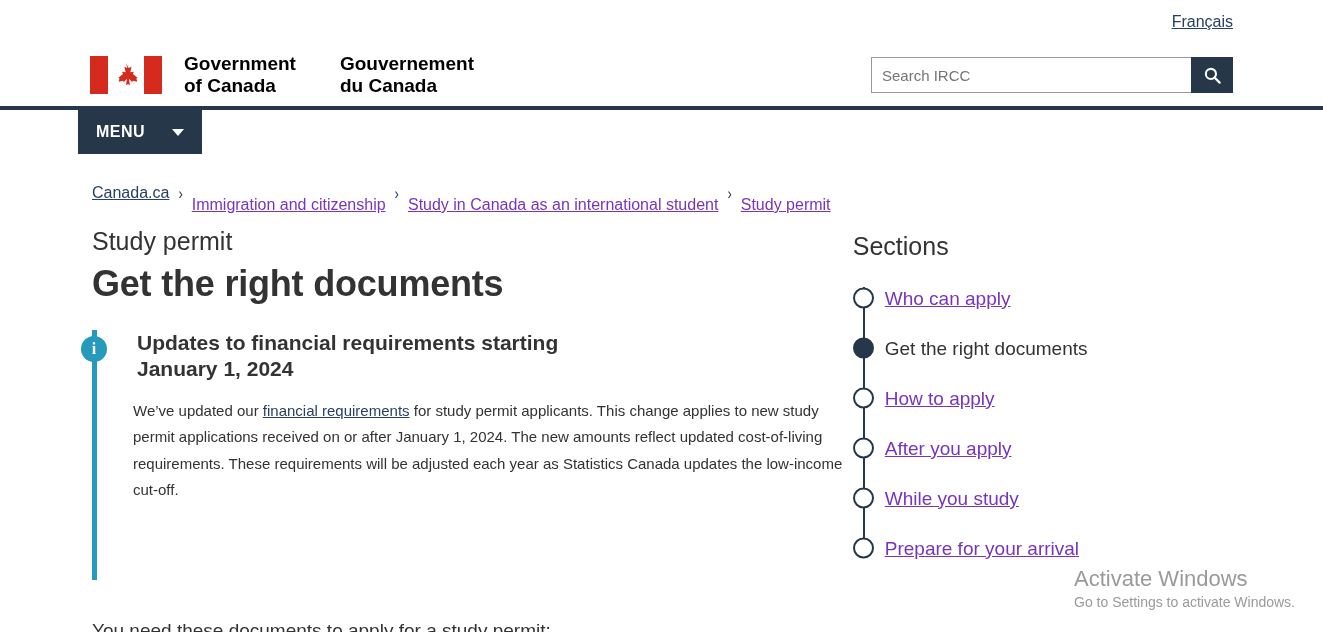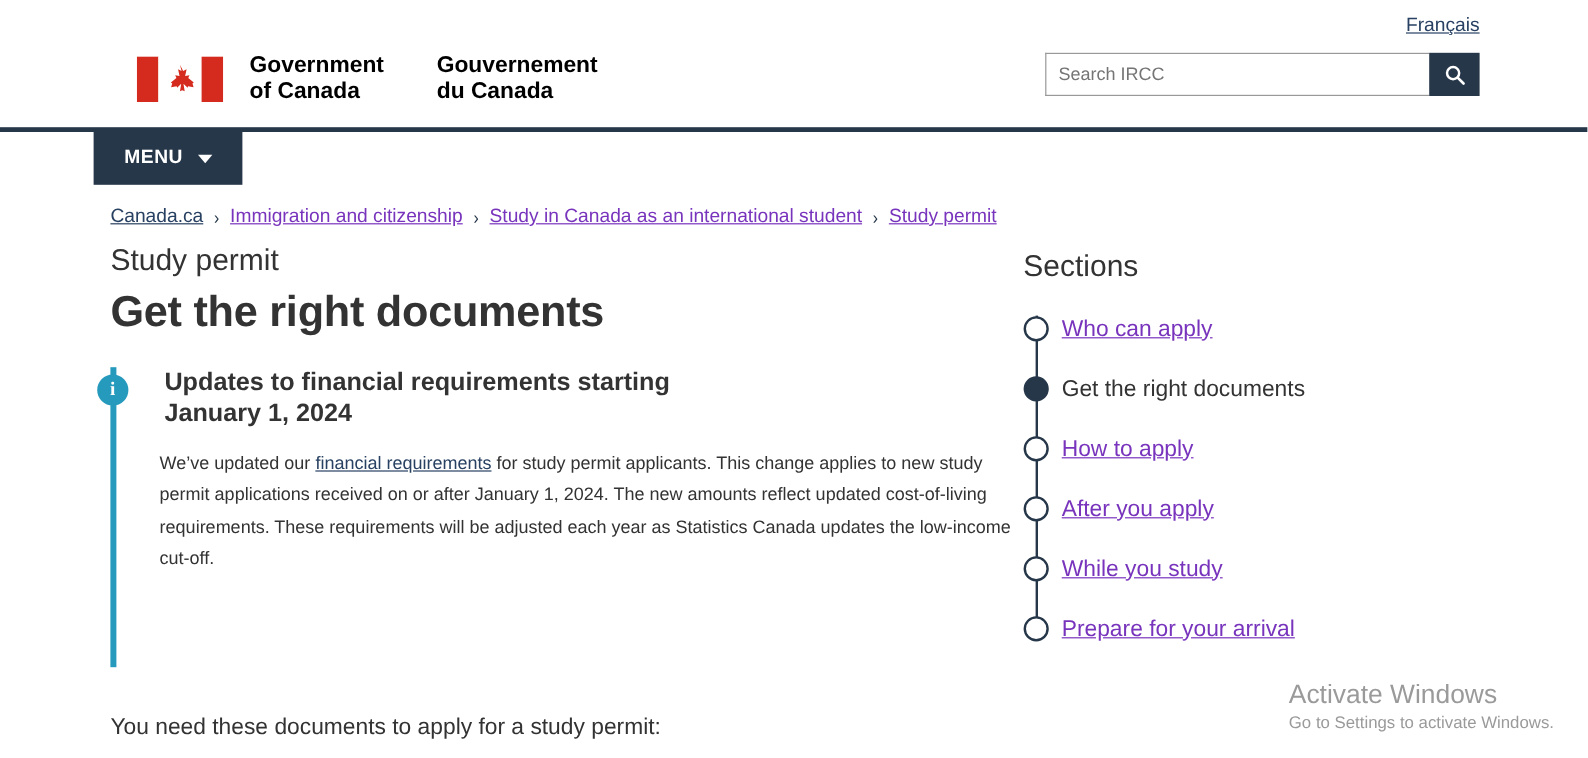--- a/index.html
+++ b/index.html
@@ -23,24 +23,23 @@
   .lang-link {
     font-size: 16px;
     color: #284162;
     text-decoration: underline;
     cursor: pointer;
   }
 
   
   .brand-row {
     display: flex;
-    align-items: flex-start;
+    align-items: center;
     padding: 0 90px 0 90px;
     height: 62px;
-    margin-left: 24px;
   }
   .flag-wrap {
     display: flex;
     align-items: center;
   }
   .flag {
     width: 72px;
     height: 38px;
     display: block;
   }
@@ -98,21 +97,21 @@
     display: flex;
     align-items: flex-start;
   }
   .menu-btn {
     background: #26374a;
     color: #ffffff;
     height: 44px;
     min-width: 124px;
     display: flex;
     align-items: center;
-    justify-content: center;
+    justify-content: space-between;
     gap: 12px;
     font-weight: bold;
     font-size: 16px;
     letter-spacing: .5px;
     cursor: pointer;
     border: none;
     padding: 0 18px;
   }
   .caret {
     width: 0; height: 0;
@@ -129,21 +128,21 @@
     display: flex;
     align-items: center;
     flex-wrap: nowrap;
   }
   .crumb {
     color: #284162;
     text-decoration: underline;
     cursor: pointer;
     white-space: nowrap;
   }
-  .crumb.visited { color: #7834bc; }
+  .crumb.visited { color: #7834bc; margin-top: 24px; }
   .crumb-sep {
     color: #26374a;
     margin: 0 9px;
     font-size: 13px;
     transform: scaleY(1.2);
   }
 
   
   .content {
     display: flex;

